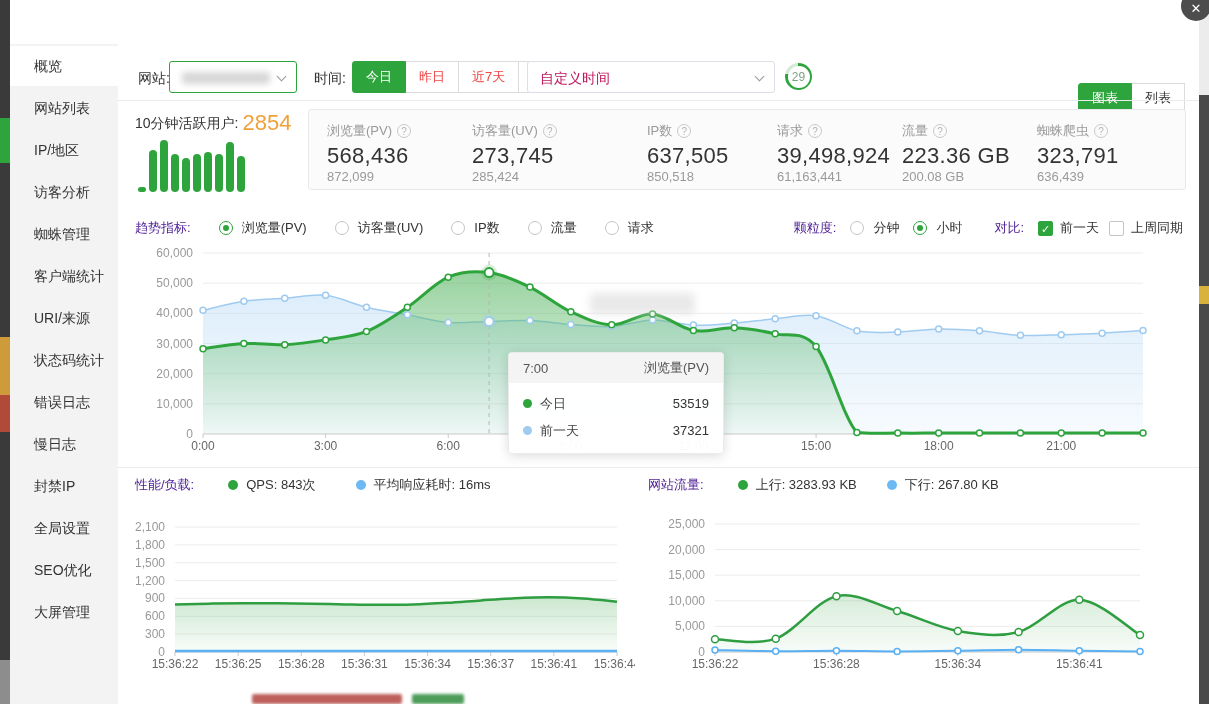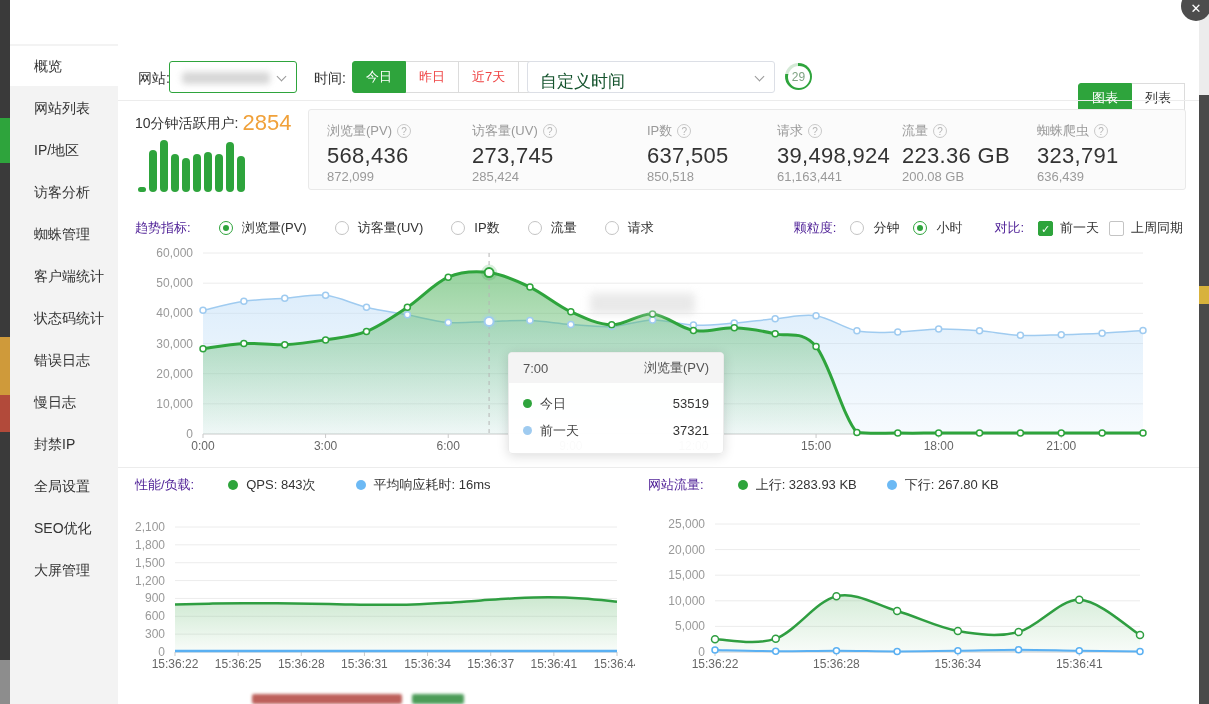--- a/index.html
+++ b/index.html
@@ -30,21 +30,21 @@
   .site-select { left:51px; top:17px; width:128px; border-color:#2ea43c; }
   .blur-blob { position:absolute; left:12px; top:10px; width:88px; height:12px; background:#c9c9c9; border-radius:3px; filter:blur(3px); opacity:.75; }
   .chev { position:absolute; right:11px; top:11px; width:7px; height:7px; border-right:1.6px solid #999; border-bottom:1.6px solid #999; transform:rotate(45deg); }
   .time-label { position:absolute; left:196px; top:26px; font-size:14px; color:#333; }
   .time-group { position:absolute; left:234px; top:17px; display:flex; }
   .tbtn { height:32px; padding:0 13px; font-size:13px; color:#ef4444; background:#fff; border:1px solid #dcdcdc; border-left:none; cursor:pointer; line-height:30px; }
   .tbtn:first-child { border-left:1px solid #dcdcdc; border-radius:3px 0 0 3px; }
   .tbtn:last-child { border-radius:0 3px 3px 0; }
   .tbtn.on { background:#2ea43c; border-color:#2ea43c; color:#fff; }
   .custom-select { left:409px; top:17px; width:248px; }
-  .custom-ph { position:absolute; left:12px; top:8px; font-size:17px; color:#14532d; }
+  .custom-ph { position:absolute; left:12px; top:8px; font-size:14px; color:#be185d; }
   .countdown { position:absolute; left:667px; top:19px; width:27px; height:27px; border-radius:50%;
     background:conic-gradient(#2ea43c 0 282deg,#d4e9d6 282deg 360deg); }
   .countdown .in { position:absolute; inset:2.5px; background:#fff; border-radius:50%; text-align:center; line-height:22px; font-size:12px; color:#7fa383; }
   .view-toggle { position:absolute; right:14px; top:18px; display:flex;margin-top:21px; }
   .vbtn { height:30px; padding:0 13px; font-size:13px; line-height:28px; background:#fff; border:1px solid #dcdcdc; border-left:none; color:#333; cursor:pointer; }
   .vbtn:first-child { border-left:1px solid #dcdcdc; border-radius:3px 0 0 3px; }
   .vbtn.on { background:#2ea43c; border-color:#2ea43c; color:#fff; }
   .divider { position:absolute; left:0; right:0; height:1px; background:#ececec; }
   
   .au-label { position:absolute; left:17px; top:66px; font-size:14px; color:#333; }
@@ -109,20 +109,21 @@
 
   <div class="close-btn">✕</div>
 
   <div class="side" id="sidebar">
       <div class="side-item on">概览</div>
       <div class="side-item">网站列表</div>
       <div class="side-item">IP/地区</div>
       <div class="side-item">访客分析</div>
       <div class="side-item">蜘蛛管理</div>
       <div class="side-item">客户端统计</div>
+      <div class="side-item">URI/来源</div>
       <div class="side-item">状态码统计</div>
       <div class="side-item">错误日志</div>
       <div class="side-item">慢日志</div>
       <div class="side-item">封禁IP</div>
       <div class="side-item">全局设置</div>
       <div class="side-item">SEO优化</div>
       <div class="side-item">大屏管理</div>
     </div>
 
   <div class="content">

